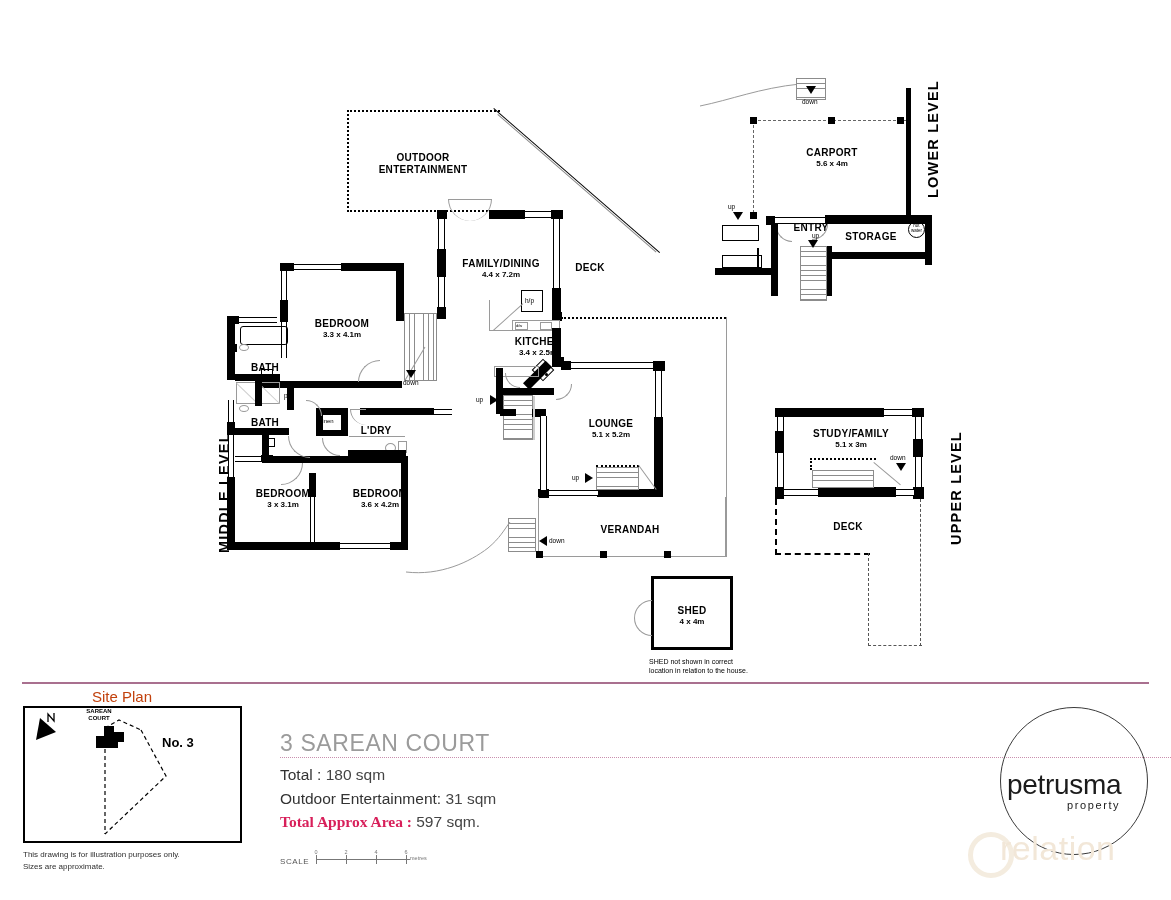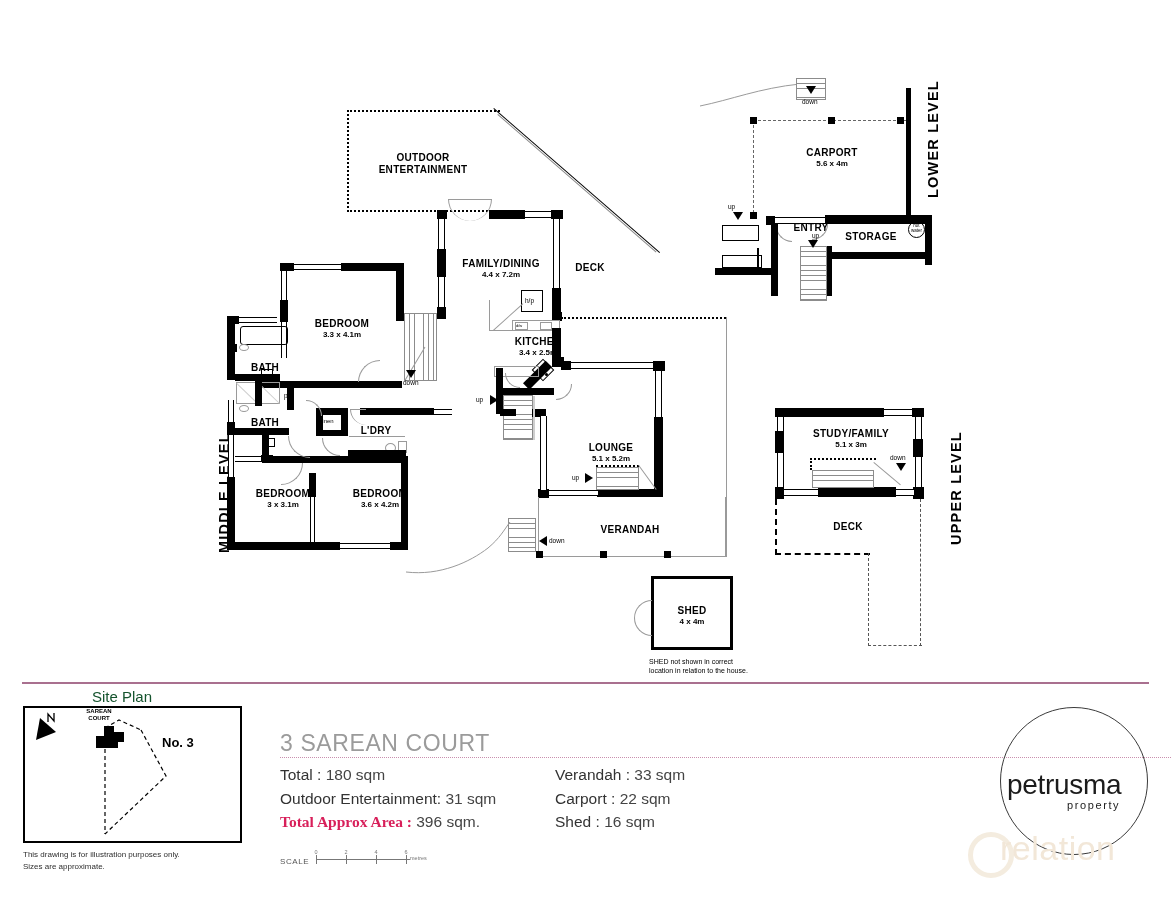--- a/index.html
+++ b/index.html
@@ -104,21 +104,21 @@
     height: 2px;
   }
   .dotrule-pink {
     position: absolute;
     border-top: 1.5px dotted #c98fae;
     height: 0;
   }
   .siteplan-title {
     position: absolute;
     font-size: 15px;
-    color: #14532d;
+    color: #c2410c;
     font-family: "Liberation Sans", sans-serif;
     white-space: nowrap;
   }
   .site-box { position: absolute; border: 2px solid #000; background:#fff; }
   .site-txt { position: absolute; font-size: 6px; font-weight: bold; color:#000; text-align:center; line-height:1.15; white-space: nowrap; }
   .site-no  { position: absolute; font-size: 13px; font-weight: bold; color:#000; white-space: nowrap; }
   .disclaimer {
     position: absolute;
     font-size: 8px;
     color: #2e2e2e;
@@ -375,21 +375,21 @@
     <div class="swing" style="left:556px; top:384px; width:16px; height:16px; border-radius:0 0 16px 0; border-width:0 1px 1px 0;"></div>
 
     <div class="stairs-h" style="left:503px; top:395px; width:30px; height:45px;"></div>
     <div class="arrow-r" style="left:490px; top:395px;"></div>
     <div class="dirtxt" style="left:476px; top:396px;">up</div>
     <div class="wall" style="left:496px; top:394px; width:7px; height:20px;"></div>
     <div class="wall" style="left:500px; top:409px; width:16px; height:7px;"></div>
     <div class="wall" style="left:532px; top:409px; width:14px; height:8px;"></div>
     <div class="thin" style="left:533px; top:396px; width:2px; height:44px; background:#cfcfcf;"></div>
 
-    <div class="rlabel" style="left:563px; top:442px; width:96px;">
+    <div class="rlabel" style="left:563px; top:418px; width:96px;">
       <span class="nm">LOUNGE</span>
       <span class="dm">5.1 x 5.2m</span>
     </div>
     <div class="wall" style="left:561px; top:361px; width:10px; height:9px;"></div>
     <div class="win" style="left:571px; top:362px; width:82px; height:7px;"></div>
     <div class="wall" style="left:653px; top:361px; width:12px; height:10px;"></div>
     <div class="winv" style="left:655px; top:371px; width:7px; height:46px;"></div>
     <div class="wall" style="left:654px; top:417px; width:9px; height:80px;"></div>
     <div class="wall" style="left:597px; top:489px; width:66px; height:8px;"></div>
     <div class="win" style="left:548px; top:490px; width:50px; height:6px;"></div>
@@ -560,38 +560,24 @@
     <div>
       <span>Total :</span>
       <span class="val">180 sqm</span>
     </div>
     <div>
       <span>Outdoor Entertainment:</span>
       <span class="val">31 sqm</span>
     </div>
     <div>
       <span class="strong">Total Approx Area :</span>
-      <span class="val">396 sqm.</span>
-    </div>
-  </div>
-
-  <div class="areas" style="left:555px; top:763px;">
-    <div>
-      <span>Verandah :</span>
-      <span class="val">33 sqm</span>
-    </div>
-    <div>
-      <span>Carport :</span>
-      <span class="val">22 sqm</span>
-    </div>
-    <div>
-      <span>Shed :</span>
-      <span class="val">16 sqm</span>
-    </div>
-  </div>
+      <span class="val">597 sqm.</span>
+    </div>
+  </div>
+
 
   <div class="scale-word" style="left:280px; top:857px;">SCALE</div>
   <div class="scalebar" style="left:316px; top:851px; width:94px; height:16px;">
     <div class="axis"></div>
     <div class="tick" style="left:0;"></div>
     <div class="tick" style="left:30px;"></div>
     <div class="tick" style="left:60px;"></div>
     <div class="tick" style="left:90px;"></div>
     <div class="num" style="left:0;">0</div>
     <div class="num" style="left:30px;">2</div>

